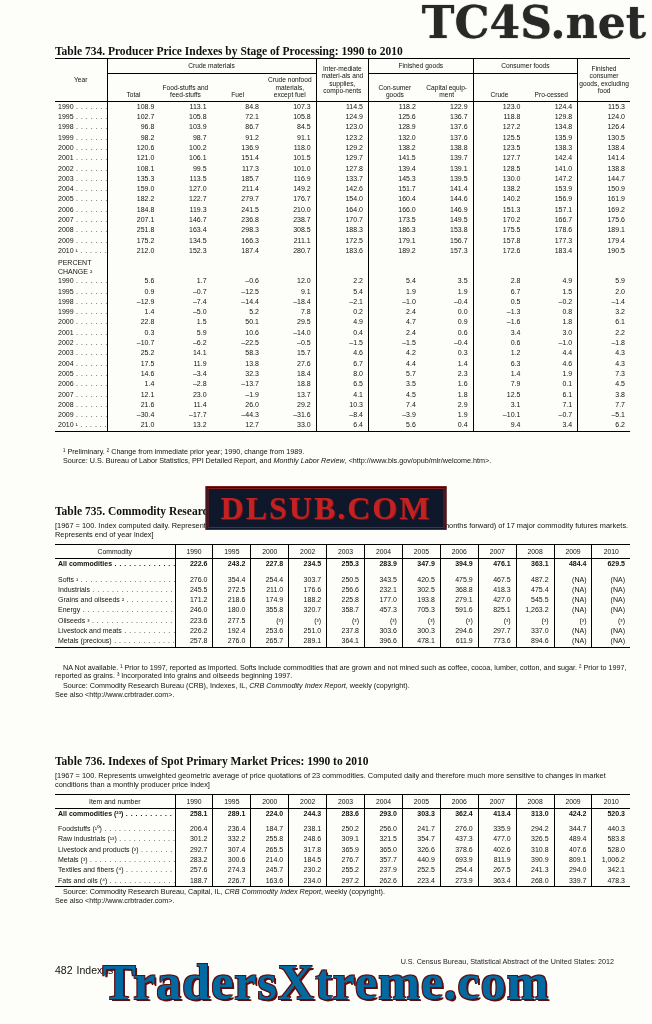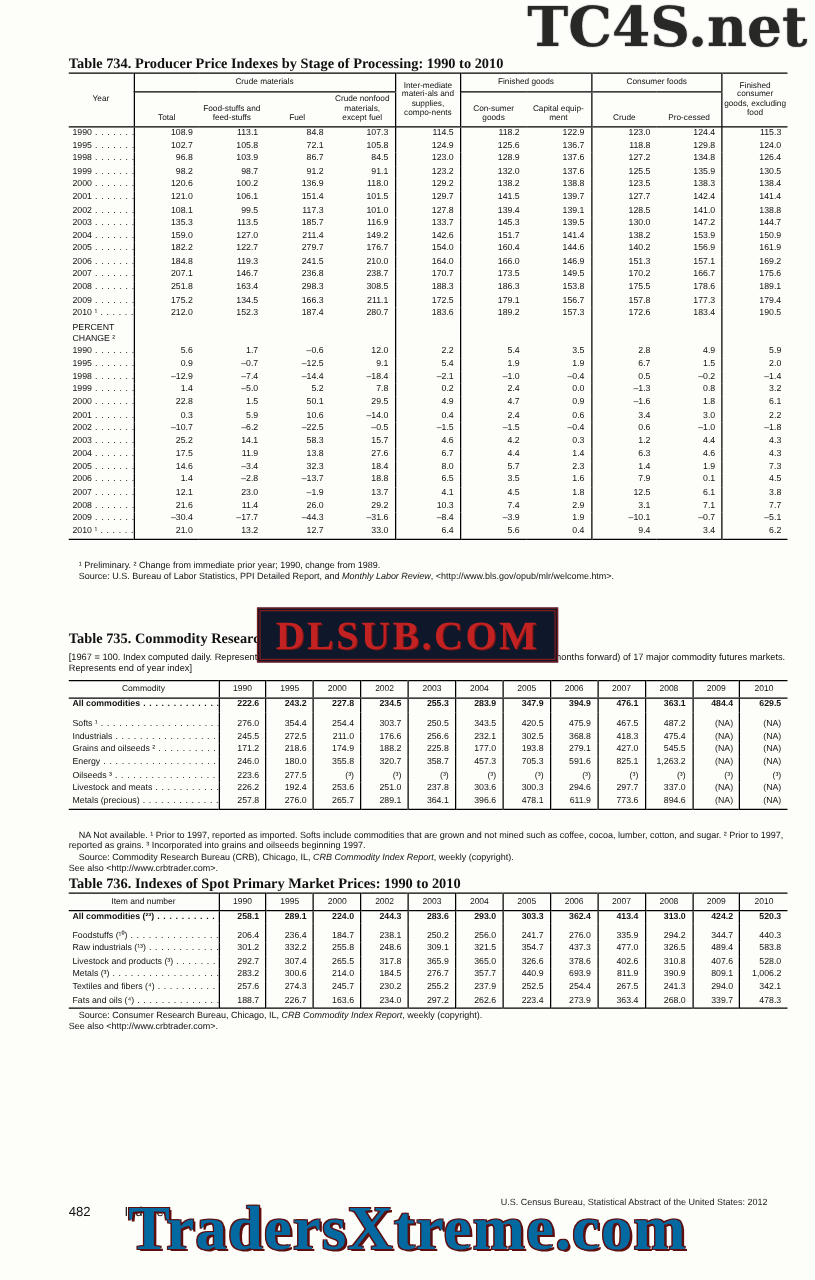--- a/index.html
+++ b/index.html
@@ -40,38 +40,38 @@
   .t734 col.c-year { width:52px; }
 
   
   .t12 thead th + th, .t12 tbody td + td { border-left:1px solid #000; }
   .t12 col.c-item { width:120px; }
   .t12 thead th { vertical-align:middle; height:14px; font-size:6.8px; }
   .t12 tbody.total td { font-weight:bold; }
   .t12 tbody.main tr:first-child td { padding-top:5px; }
 
   .sec735 { margin-top:38px; }
-  .sec736 { }
+  .sec736 { margin-top:54px; }
 
   
   .wm-top { position:absolute; top:0px; right:6px; z-index:9;
     font-family:"DejaVu Serif", serif; font-weight:bold; font-size:44px; line-height:46px;
     color:#161616; opacity:.92; text-shadow:0 0 1px #333;margin-left:34px; }
   .wm-mid { position:absolute; top:486px; left:50%; transform:translateX(-50%); z-index:9;
     background:#0f172a; border:3px double #7d1d1d; padding:1px 12px;
     font-family:"Liberation Serif", serif; font-weight:bold; font-size:32px; line-height:36px;
     letter-spacing:2px; color:#c32222; text-shadow:1px 1px 0 #7a1515; white-space:nowrap; }
   .wm-bot { position:absolute; top:956px; left:50%; transform:translateX(-50%); z-index:9;
     font-family:"Liberation Serif", serif; font-weight:bold; font-size:50px; line-height:52px;
     letter-spacing:1px; color:#0369a1; white-space:nowrap;
     text-shadow:2px 2px 0 #5f0e0e, -1px -1px 0 #5f0e0e, 1px -1px 0 #5f0e0e, -1px 1px 0 #5f0e0e; }
 
   
   .page-footer { position:absolute; left:55px; bottom:48px; font-size:10.5px; }
-  .page-footer .num { margin-right:27px; }
+  .page-footer .num { margin-right:4px; }
   .census { position:absolute; right:38px; bottom:58px; font-size:7.2px; color:#222; }
 </style>
 </head>
 <body>
 
 <div class="page">
 
   <section>
     <h1 class="ttl">Table 734. Producer Price Indexes by Stage of Processing: 1990 to 2010</h1>
     <table class="t t734">
@@ -673,25 +673,26 @@
             <td>478.1</td>
             <td>611.9</td>
             <td>773.6</td>
             <td>894.6</td>
             <td>(NA)</td>
             <td>(NA)</td>
           </tr>
         </tbody>
     </table>
     <p class="fn">NA Not available.  ¹ Prior to 1997, reported as imported. Softs include commodities that are grown and not mined such as coffee, cocoa, lumber, cotton, and sugar.  ² Prior to 1997, reported as grains.  ³ Incorporated into grains and oilseeds beginning 1997.</p>
-    <p class="src"><span>Source: Commodity Research Bureau (CRB), Chicago, IL, </span><i>CRB Commodity Index Report</i><span>, weekly (copyright).</span><br><span>See also &lt;http://www.crbtrader.com&gt;.</span></p>
+    <p class="src"><span>Source: Commodity Research Bureau (CRB), Indexes, IL, </span><i>CRB Commodity Index Report</i><span>, weekly (copyright).</span><br><span>See also &lt;http://www.crbtrader.com&gt;.</span></p>
   </section>
 
   <section class="sec736">
     <h1 class="ttl">Table 736. Indexes of Spot Primary Market Prices: 1990 to 2010</h1>
+    <p class="sub">[1967 = 100. Represents unweighted geometric average of price quotations of 23 commodities. Computed daily and therefore much more sensitive to changes in market conditions than a monthly producer price index]</p>
     <table class="t t12">
       <colgroup>
         <col class="c-item">
           <col>
           <col>
           <col>
           <col>
           <col>
           <col>
           <col>
@@ -821,21 +822,21 @@
             <td>262.6</td>
             <td>223.4</td>
             <td>273.9</td>
             <td>363.4</td>
             <td>268.0</td>
             <td>339.7</td>
             <td>478.3</td>
           </tr>
         </tbody>
     </table>
-    <p class="src"><span>Source: Consumer Research Bureau, Chicago, IL, </span><i>CRB Commodity Index Report</i><span>, weekly (copyright).</span><br><span>See also &lt;http://www.crbtrader.com&gt;.</span></p>
+    <p class="src"><span>Source: Commodity Research Bureau, Capital, IL, </span><i>CRB Commodity Index Report</i><span>, weekly (copyright).</span><br><span>See also &lt;http://www.crbtrader.com&gt;.</span></p>
   </section>
 
   <div class="page-footer">
     <span class="num">482</span><span>Indexes</span>
   </div>
   <div class="census">U.S. Census Bureau, Statistical Abstract of the United States: 2012</div>
 
   <div class="wm-top">TC4S.net</div>
   <div class="wm-mid">DLSUB.COM</div>
   <div class="wm-bot">TradersXtreme.com</div>

